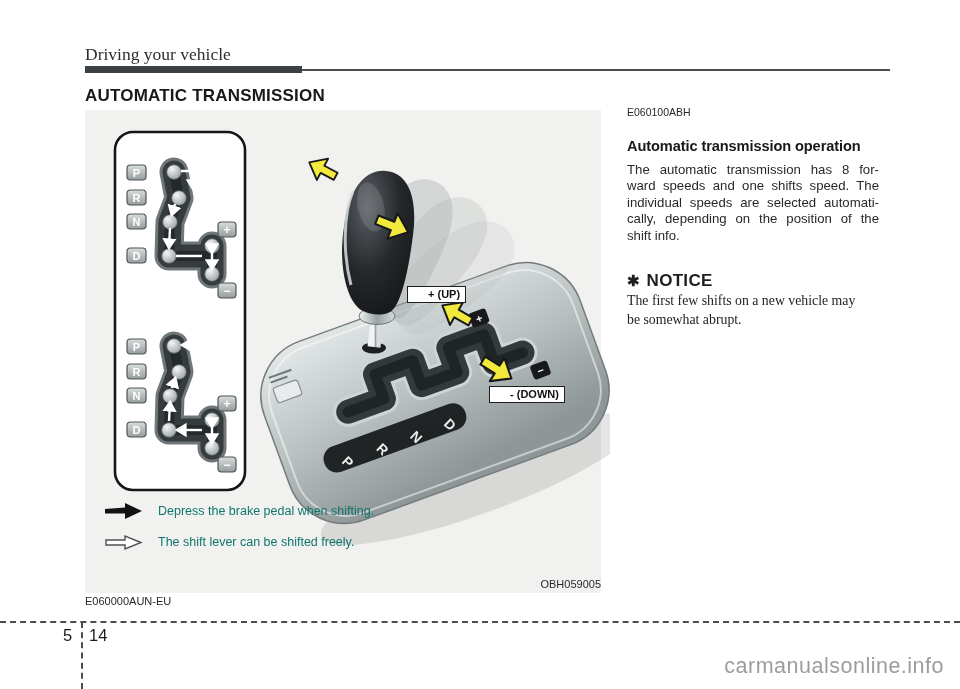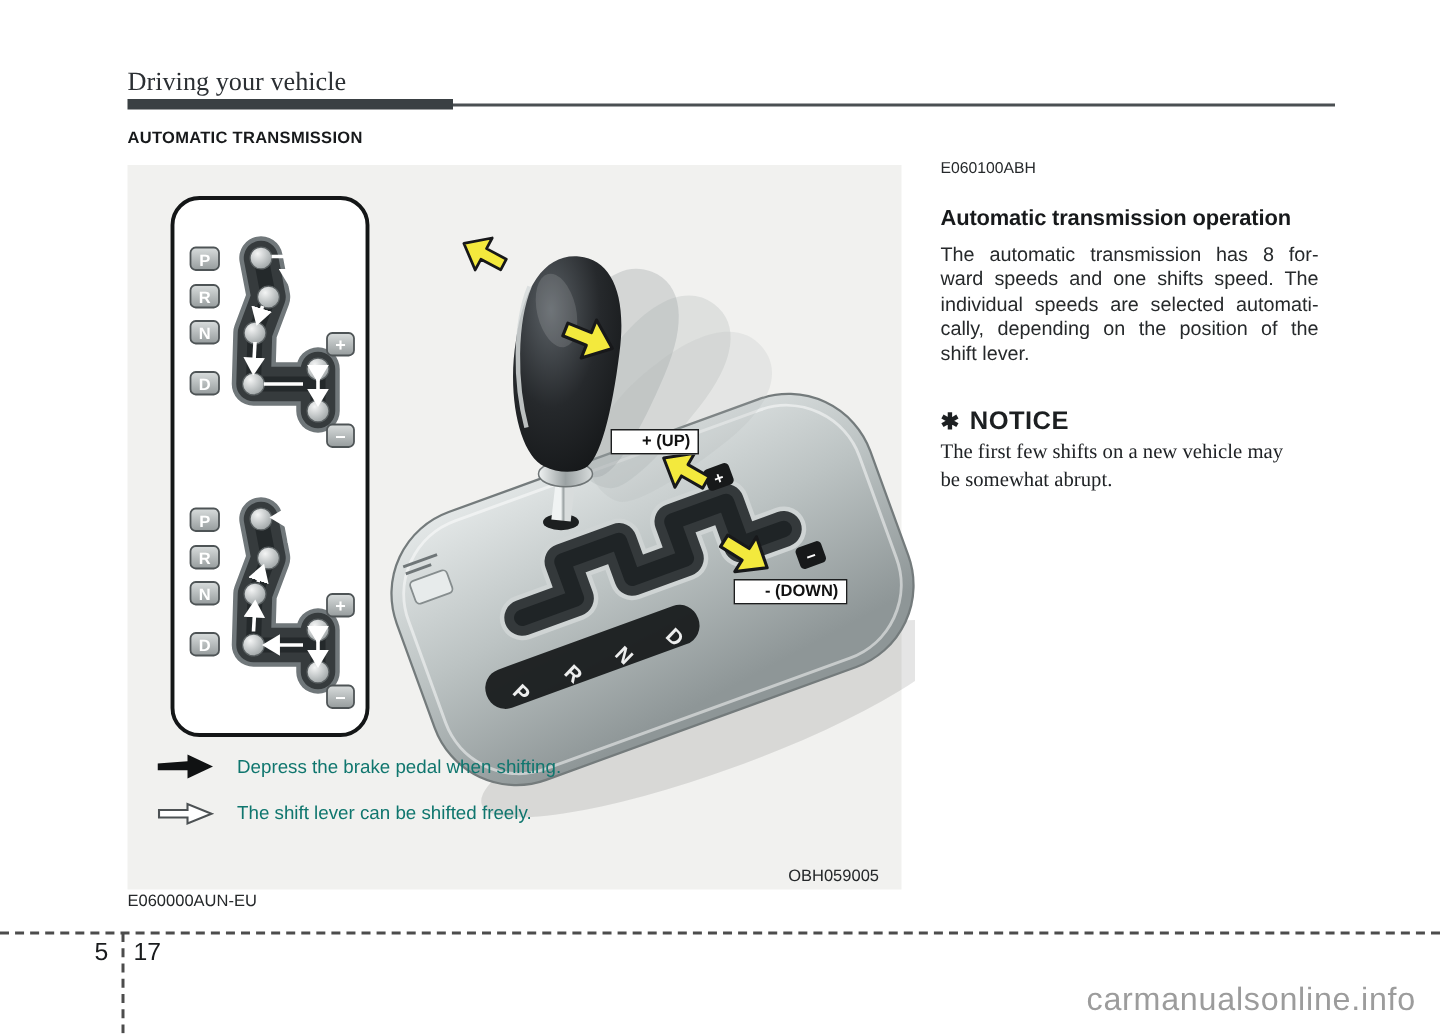--- a/index.html
+++ b/index.html
@@ -5,39 +5,39 @@
   html,body{margin:0;padding:0;background:#fff;}
   .page{position:relative;width:960px;height:689px;background:#ffffff;overflow:hidden;
         font-family:"Liberation Sans",sans-serif;color:#202325;border-radius:14px;}
 
   
   .breadcrumb{position:absolute;left:85px;top:44px;font-family:"Liberation Serif",serif;
               font-size:17.5px;color:#2b2f33;}
   .rule-thick{position:absolute;left:85px;top:66px;width:217px;height:7px;background:#3a4043;}
   .rule-thin{position:absolute;left:302px;top:69px;width:588px;height:2px;background:#4a4f52;}
 
-  .page-title{position:absolute;left:85px;top:86px;font-size:11px;font-weight:bold;
+  .page-title{position:absolute;left:85px;top:86px;font-size:17px;font-weight:bold;
               color:#17191b;letter-spacing:.2px;}
 
   
   .figure-box{position:absolute;left:85px;top:110px;width:516px;height:483px;background:#f1f1ef;}
   .panel-svg{position:absolute;left:28px;top:20px;}
   .shifter-svg{position:absolute;left:165px;top:25px;}
 
   .shift-label{position:absolute;background:#fff;border:1.5px solid #1c1e1f;color:#111;
                font-size:11px;font-weight:bold;padding:1px 5px 2px 20px;white-space:nowrap;}
   .label-up{left:322px;top:176px;}
   .label-down{left:404px;top:276px;}
 
   .legend{position:absolute;left:20px;top:392px;}
   .legend-row{display:flex;align-items:center;margin-bottom:13px;}
   .legend-icon{width:40px;flex:0 0 40px;margin-right:13px;}
   .legend-text{font-size:12.5px;color:#0f766e;}
 
-  .img-code{position:absolute;right:15px;bottom:3px;font-size:11px;color:#25282a;}
+  .img-code{position:absolute;right:0;bottom:3px;font-size:11px;color:#25282a;}
   .fig-code{position:absolute;left:85px;top:595px;font-size:11px;color:#25282a;}
 
   
   .article{position:absolute;left:627px;top:106px;width:252px;}
   .art-code{font-size:10.5px;color:#26292b;}
   .art-heading{font-size:14.6px;font-weight:bold;color:#17191b;margin:20px 0 8px 0;letter-spacing:-.1px;}
   .body-line{font-size:13.2px;line-height:16.4px;color:#26292b;text-align:justify;text-align-last:justify;}
   .body-line.last{text-align-last:left;}
   .notice-head{margin-top:27px;display:flex;align-items:baseline;gap:7px;font-weight:bold;color:#1c1f21;}
   .notice-sym{font-size:15px;}
@@ -253,29 +253,29 @@
 
   <div class="fig-code">E060000AUN-EU</div>
 
   <div class="article">
     <div class="art-code">E060100ABH</div>
     <div class="art-heading">Automatic transmission operation</div>
     <div class="body-line">The automatic transmission has 8 for-</div>
     <div class="body-line">ward speeds and one shifts speed. The</div>
     <div class="body-line">individual speeds are selected automati-</div>
     <div class="body-line">cally, depending on the position of the</div>
-    <div class="body-line last">shift lever.</div>
+    <div class="body-line last">shift info.</div>
 
     <div class="notice-head">
       <span class="notice-sym">✱</span>
       <span class="notice-title">NOTICE</span>
     </div>
     <div class="notice-line">The first few shifts on a new vehicle may</div>
     <div class="notice-line">be somewhat abrupt.</div>
   </div>
 
   <div class="foot-hline"></div>
   <div class="foot-vline"></div>
   <div class="foot-section">5</div>
-  <div class="foot-page">17</div>
+  <div class="foot-page">14</div>
   <div class="watermark">carmanualsonline.info</div>
 
 </div>
 
 </body></html>

